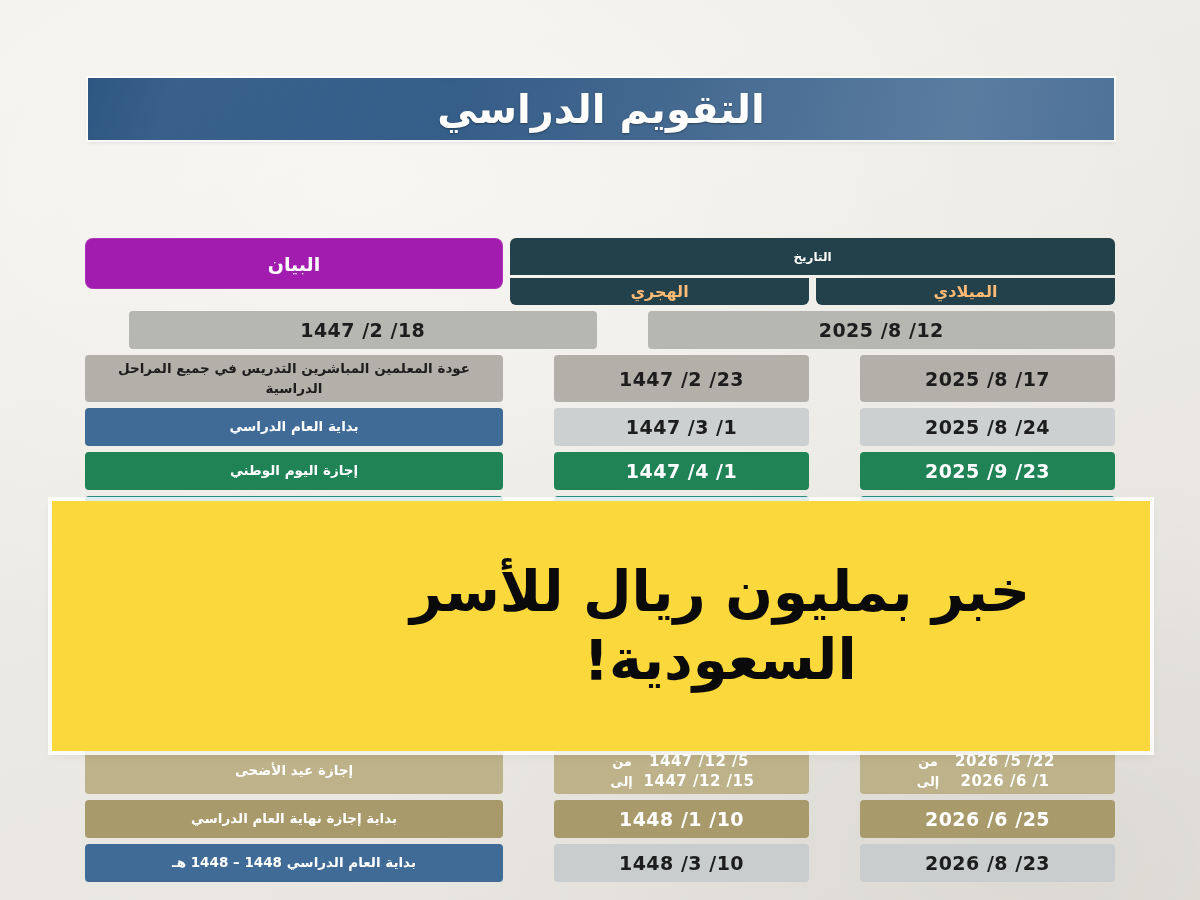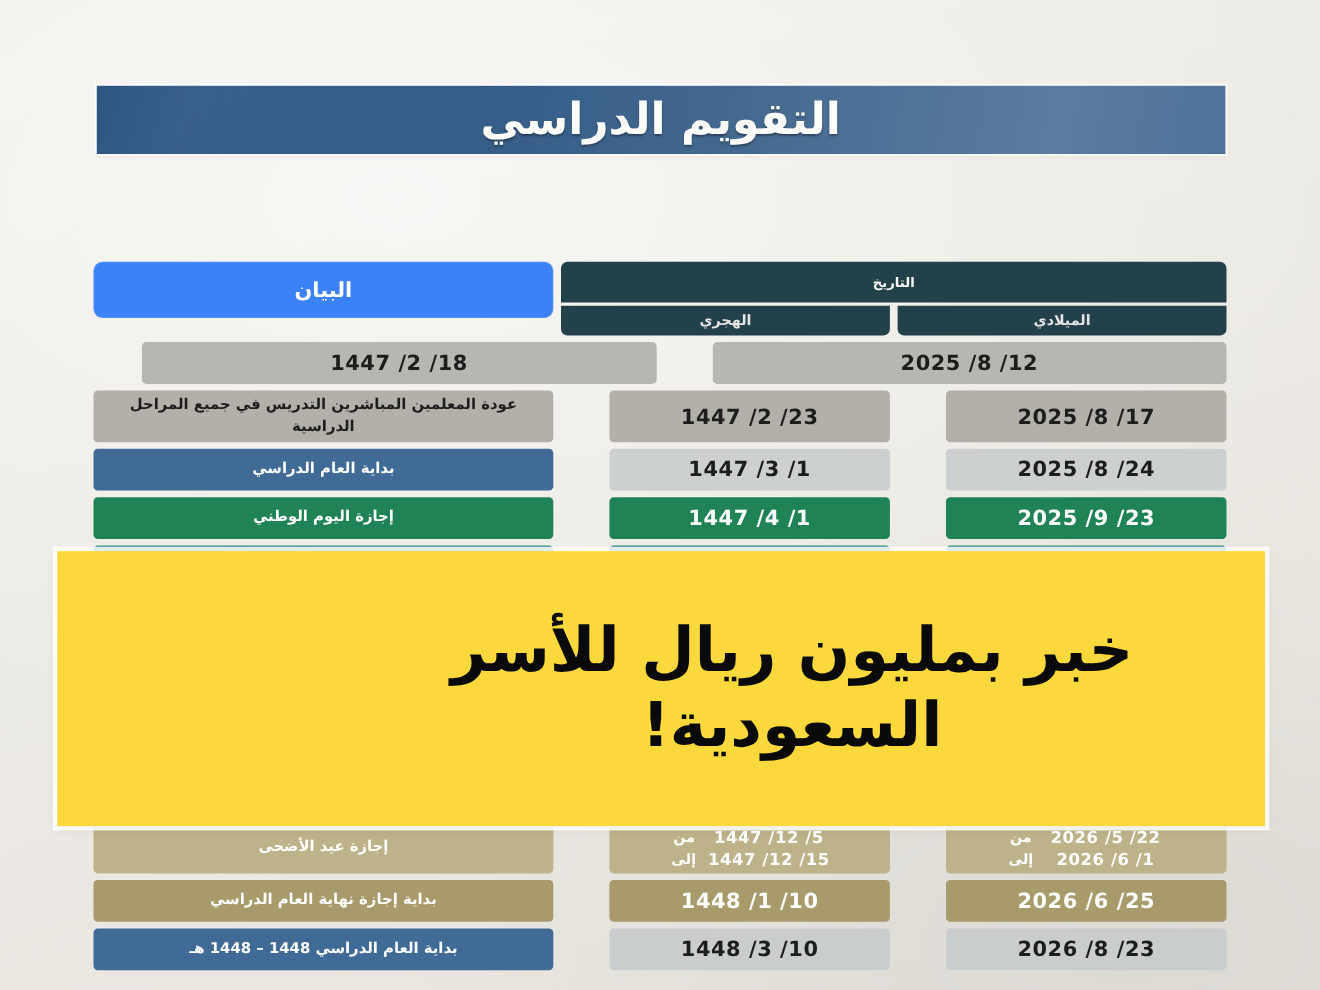--- a/index.html
+++ b/index.html
@@ -70,21 +70,21 @@
   }
 
   .header-row {
     display: flex;
     flex-direction: row-reverse;
     gap: 7px;
     align-items: stretch;
   }
   .desc-head {
     flex: 0 0 418px;
-    background: #3b82f6;
+    background: #a21caf;
     color: #ffffff;
     border-radius: 8px;
     display: flex;
     align-items: center;
     justify-content: center;
     font-size: 19px;
     font-weight: bold;
     height: 51px;
     box-shadow: inset 0 0 0 1px rgba(255,255,255,0.10);
   }
@@ -107,26 +107,26 @@
   }
   .date-head-subs {
     display: flex;
     flex-direction: row-reverse;
     gap: 7px;
     height: 27px;
   }
   .date-head-sub {
     flex: 1 1 0;
     background: #22414a;
-    color: #e5e5e5;
+    color: #fdba74;
     border-radius: 0 0 6px 6px;
     display: flex;
     align-items: center;
     justify-content: center;
-    font-size: 13px;
+    font-size: 16px;
     font-weight: bold;
   }
 
   .data-row {
     display: flex;
     flex-direction: row-reverse;
     gap: 7px;
     margin-top: 6px;
     align-items: stretch;
   }

